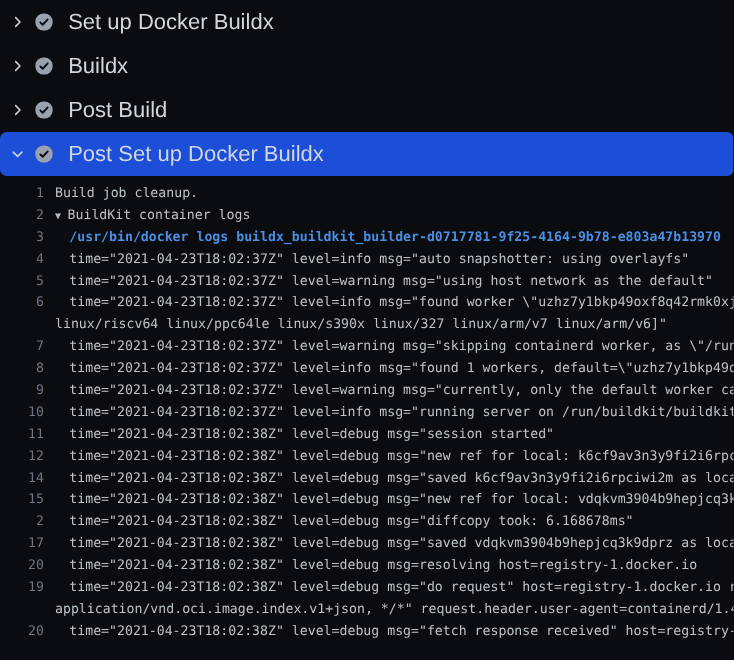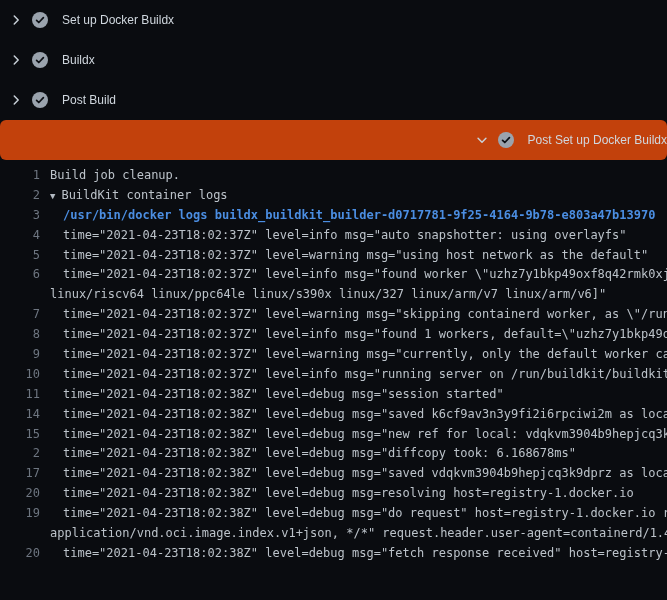--- a/index.html
+++ b/index.html
@@ -11,32 +11,32 @@
     font-family:"Liberation Sans", sans-serif;
   }
   
   #steps{position:absolute;top:0;left:0;width:667px;}
   .step-row{
     height:40px;
     display:flex;align-items:center;
     cursor:pointer;
     border-radius:6px;
   }
-  .step-row.expanded{background:#c2410c;justify-content:flex-end;}
+  .step-row.expanded{background:#1d4ed8;}
   .step-chevron{
     width:32px;height:40px;
     display:flex;align-items:center;justify-content:center;
     flex:0 0 32px;color:#c9d1d9;
   }
   .step-check{
     width:16px;height:16px;flex:0 0 16px;
     margin-right:14px;
   }
   .step-title{
-    color:#d0d7de;font-size:12px;line-height:40px;
+    color:#d0d7de;font-size:20px;line-height:40px;
     white-space:nowrap;
   }
   
   #log{
     position:absolute;top:160px;left:0;width:667px;
     padding-top:6px;
     font-family:"DejaVu Sans Mono","Liberation Mono",monospace;
     font-size:12px;line-height:19.9px;
   }
   .log-row{display:flex;height:19.9px;white-space:pre;}
@@ -114,20 +114,21 @@
       <div class="log-row"><span class="log-num">3</span><span class="log-text ind1 cmd">/usr/bin/docker logs buildx_buildkit_builder-d0717781-9f25-4164-9b78-e803a47b13970</span></div>
       <div class="log-row"><span class="log-num">4</span><span class="log-text ind1">time="2021-04-23T18:02:37Z" level=info msg="auto snapshotter: using overlayfs"</span></div>
       <div class="log-row"><span class="log-num">5</span><span class="log-text ind1">time="2021-04-23T18:02:37Z" level=warning msg="using host network as the default"</span></div>
       <div class="log-row"><span class="log-num">6</span><span class="log-text ind1">time="2021-04-23T18:02:37Z" level=info msg="found worker \"uzhz7y1bkp49oxf8q42rmk0xj</span></div>
       <div class="log-row"><span class="log-num"></span><span class="log-text">linux/riscv64 linux/ppc64le linux/s390x linux/327 linux/arm/v7 linux/arm/v6]"</span></div>
       <div class="log-row"><span class="log-num">7</span><span class="log-text ind1">time="2021-04-23T18:02:37Z" level=warning msg="skipping containerd worker, as \"/run</span></div>
       <div class="log-row"><span class="log-num">8</span><span class="log-text ind1">time="2021-04-23T18:02:37Z" level=info msg="found 1 workers, default=\"uzhz7y1bkp49o</span></div>
       <div class="log-row"><span class="log-num">9</span><span class="log-text ind1">time="2021-04-23T18:02:37Z" level=warning msg="currently, only the default worker ca</span></div>
       <div class="log-row"><span class="log-num">10</span><span class="log-text ind1">time="2021-04-23T18:02:37Z" level=info msg="running server on /run/buildkit/buildkit</span></div>
       <div class="log-row"><span class="log-num">11</span><span class="log-text ind1">time="2021-04-23T18:02:38Z" level=debug msg="session started"</span></div>
+      <div class="log-row"><span class="log-num">12</span><span class="log-text ind1">time="2021-04-23T18:02:38Z" level=debug msg="new ref for local: k6cf9av3n3y9fi2i6rpc</span></div>
       <div class="log-row"><span class="log-num">14</span><span class="log-text ind1">time="2021-04-23T18:02:38Z" level=debug msg="saved k6cf9av3n3y9fi2i6rpciwi2m as loca</span></div>
       <div class="log-row"><span class="log-num">15</span><span class="log-text ind1">time="2021-04-23T18:02:38Z" level=debug msg="new ref for local: vdqkvm3904b9hepjcq3k</span></div>
       <div class="log-row"><span class="log-num">2</span><span class="log-text ind1">time="2021-04-23T18:02:38Z" level=debug msg="diffcopy took: 6.168678ms"</span></div>
       <div class="log-row"><span class="log-num">17</span><span class="log-text ind1">time="2021-04-23T18:02:38Z" level=debug msg="saved vdqkvm3904b9hepjcq3k9dprz as loca</span></div>
       <div class="log-row"><span class="log-num">20</span><span class="log-text ind1">time="2021-04-23T18:02:38Z" level=debug msg=resolving host=registry-1.docker.io</span></div>
       <div class="log-row"><span class="log-num">19</span><span class="log-text ind1">time="2021-04-23T18:02:38Z" level=debug msg="do request" host=registry-1.docker.io r</span></div>
       <div class="log-row"><span class="log-num"></span><span class="log-text">application/vnd.oci.image.index.v1+json, */*" request.header.user-agent=containerd/1.4</span></div>
       <div class="log-row"><span class="log-num">20</span><span class="log-text ind1">time="2021-04-23T18:02:38Z" level=debug msg="fetch response received" host=registry-</span></div>
     </div>
 </div>

